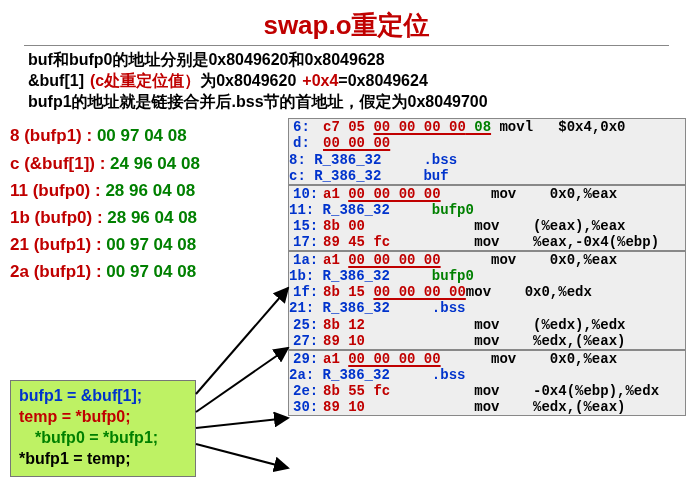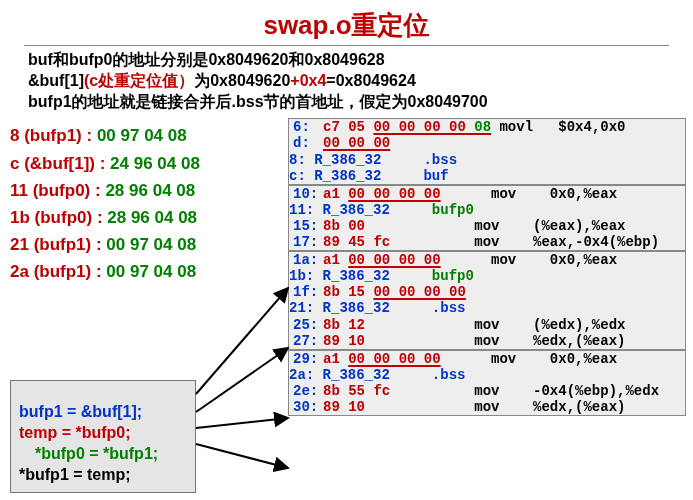--- a/index.html
+++ b/index.html
@@ -23,21 +23,21 @@
     margin: 2px 24px 4px 24px;
     border-top: 1px solid #888;
   }
   .intro {
     margin: 0 28px 6px 28px;
     font-size: 16px;
     font-weight: bold;
     color: #000;
     line-height: 1.3;
   }
-  .intro .red { color: #c00000; }
+  .intro .red { color: #c00000; margin-left: 6px; }
   .main {
     position: relative;
     height: 360px;
   }
   .left {
     position: absolute;
     left: 10px;
     top: 4px;
     width: 270px;
     font-size: 17px;
@@ -45,22 +45,22 @@
     line-height: 1.6;
   }
   .left .r { color: #c00000; }
   .left .g { color: #008000; }
   .srcbox {
     position: absolute;
     left: 10px;
     top: 262px;
     width: 186px;
     border: 1px solid #777;
-    background: #e5e5e5;
-    padding: 21px 8px 6px 8px;
+    background: #bef264;
+    padding: 5px 8px 6px 8px;
     font-size: 16px;
     font-weight: bold;
     line-height: 1.3;
   }
   .srcbox .b { color: #0033cc; }
   .srcbox .r { color: #c00000; }
   .srcbox .g { color: #008000; margin-left: 16px; }
   .panels {
     position: absolute;
     left: 288px;
@@ -137,21 +137,21 @@
       </div>
       <div class="panel">
         <div class="row"><span class="c-addr">10:</span><span class="c-hex"><span class="r">a1 </span><span class="r u">00 00 00 00</span><span class="g u"></span></span><span class="c-ins b">      mov    0x0,%eax</span></div>
         <div class="row"><span class="rel">11: R_386_32     <span class="gsym" style="color: rgb(0, 128, 0);">bufp0</span></span></div>
         <div class="row"><span class="c-addr">15:</span><span class="c-hex"><span class="r">8b 00</span><span class="r u"></span><span class="g u"></span></span><span class="c-ins b">             mov    (%eax),%eax</span></div>
         <div class="row"><span class="c-addr">17:</span><span class="c-hex"><span class="r">89 45 fc</span><span class="r u"></span><span class="g u"></span></span><span class="c-ins b">          mov    %eax,-0x4(%ebp)</span></div>
       </div>
       <div class="panel">
         <div class="row"><span class="c-addr">1a:</span><span class="c-hex"><span class="r">a1 </span><span class="r u">00 00 00 00</span><span class="g u"></span></span><span class="c-ins b">      mov    0x0,%eax</span></div>
         <div class="row"><span class="rel">1b: R_386_32     <span class="gsym" style="color: rgb(0, 128, 0);">bufp0</span></span></div>
-        <div class="row"><span class="c-addr">1f:</span><span class="c-hex"><span class="r">8b 15 </span><span class="r u">00 00 00 00</span><span class="g u"></span></span></div>
+        <div class="row"><span class="c-addr">1f:</span><span class="c-hex"><span class="r">8b 15 </span><span class="r u">00 00 00 00</span><span class="g u"></span></span><span class="c-ins b">mov    0x0,%edx</span></div>
         <div class="row"><span class="rel">21: R_386_32     <span class="bsym" style="color: rgb(0, 51, 204);">.bss</span></span></div>
         <div class="row"><span class="c-addr">25:</span><span class="c-hex"><span class="r">8b 12</span><span class="r u"></span><span class="g u"></span></span><span class="c-ins b">             mov    (%edx),%edx</span></div>
         <div class="row"><span class="c-addr">27:</span><span class="c-hex"><span class="r">89 10</span><span class="r u"></span><span class="g u"></span></span><span class="c-ins b">             mov    %edx,(%eax)</span></div>
       </div>
       <div class="panel">
         <div class="row"><span class="c-addr">29:</span><span class="c-hex"><span class="r">a1 </span><span class="r u">00 00 00 00</span><span class="g u"></span></span><span class="c-ins b">      mov    0x0,%eax</span></div>
         <div class="row"><span class="rel">2a: R_386_32     <span class="bsym" style="color: rgb(0, 51, 204);">.bss</span></span></div>
         <div class="row"><span class="c-addr">2e:</span><span class="c-hex"><span class="r">8b 55 fc</span><span class="r u"></span><span class="g u"></span></span><span class="c-ins b">          mov    -0x4(%ebp),%edx</span></div>
         <div class="row"><span class="c-addr">30:</span><span class="c-hex"><span class="r">89 10</span><span class="r u"></span><span class="g u"></span></span><span class="c-ins b">             mov    %edx,(%eax)</span></div>
       </div>

